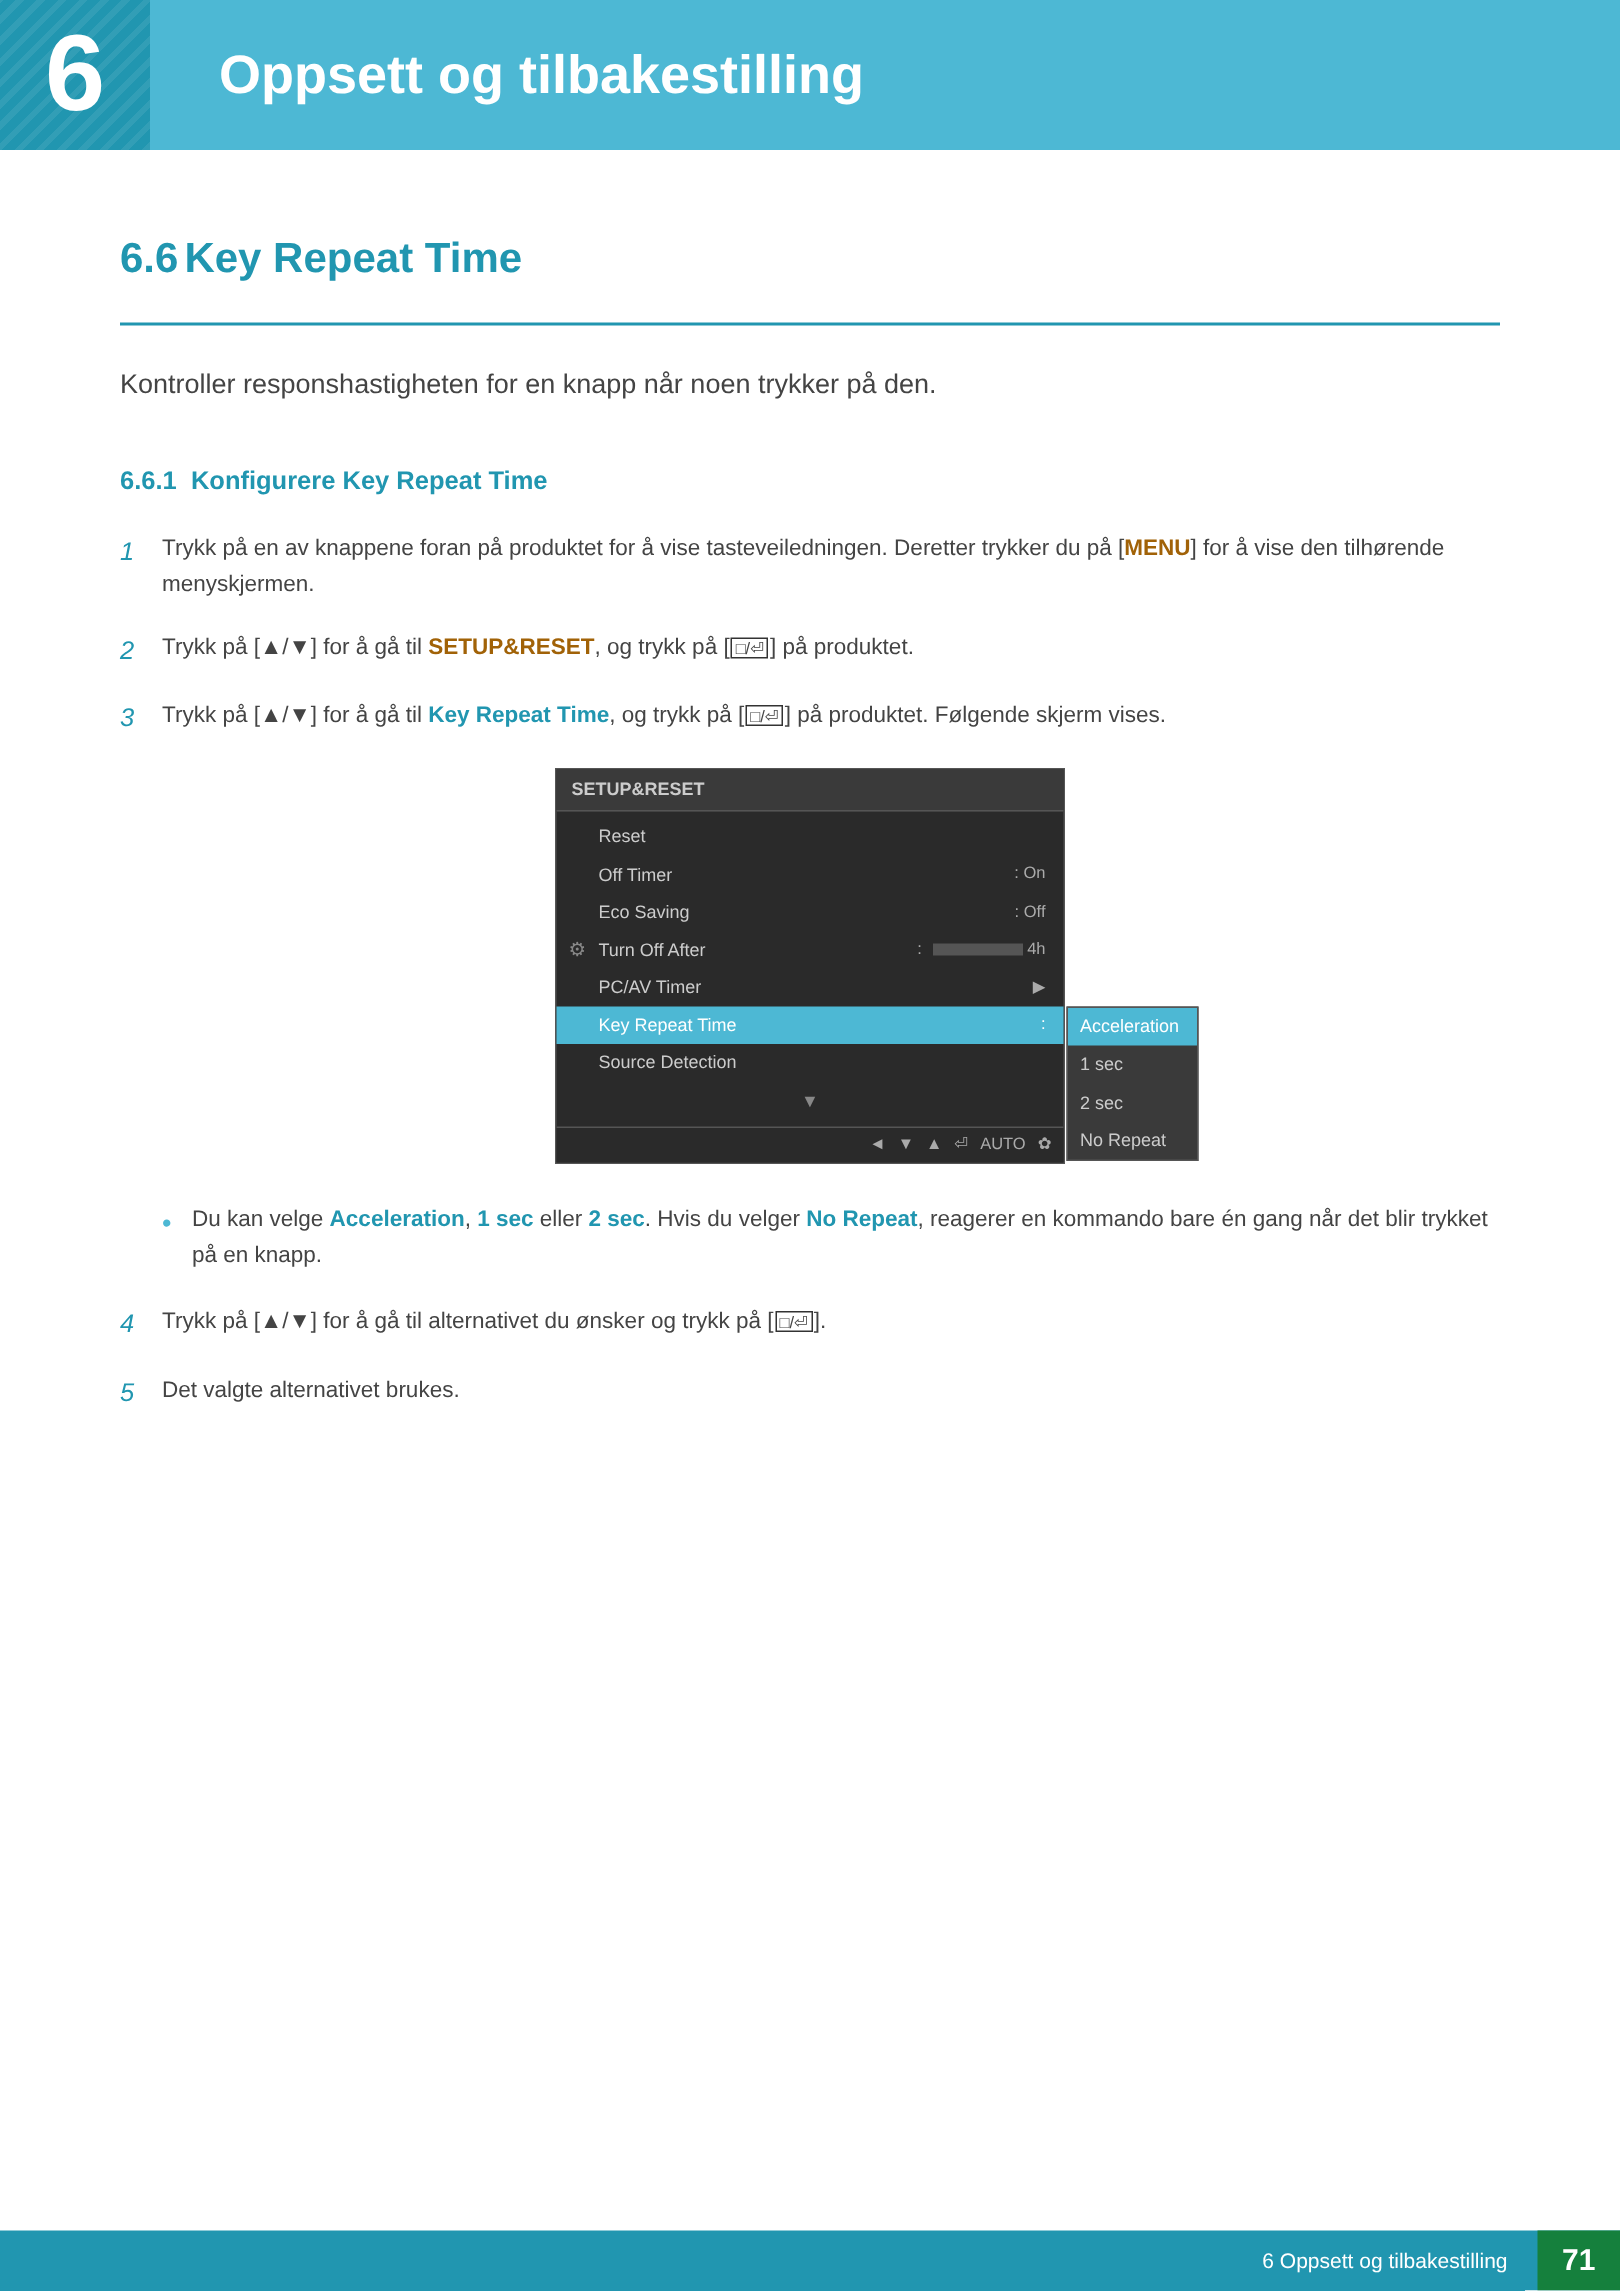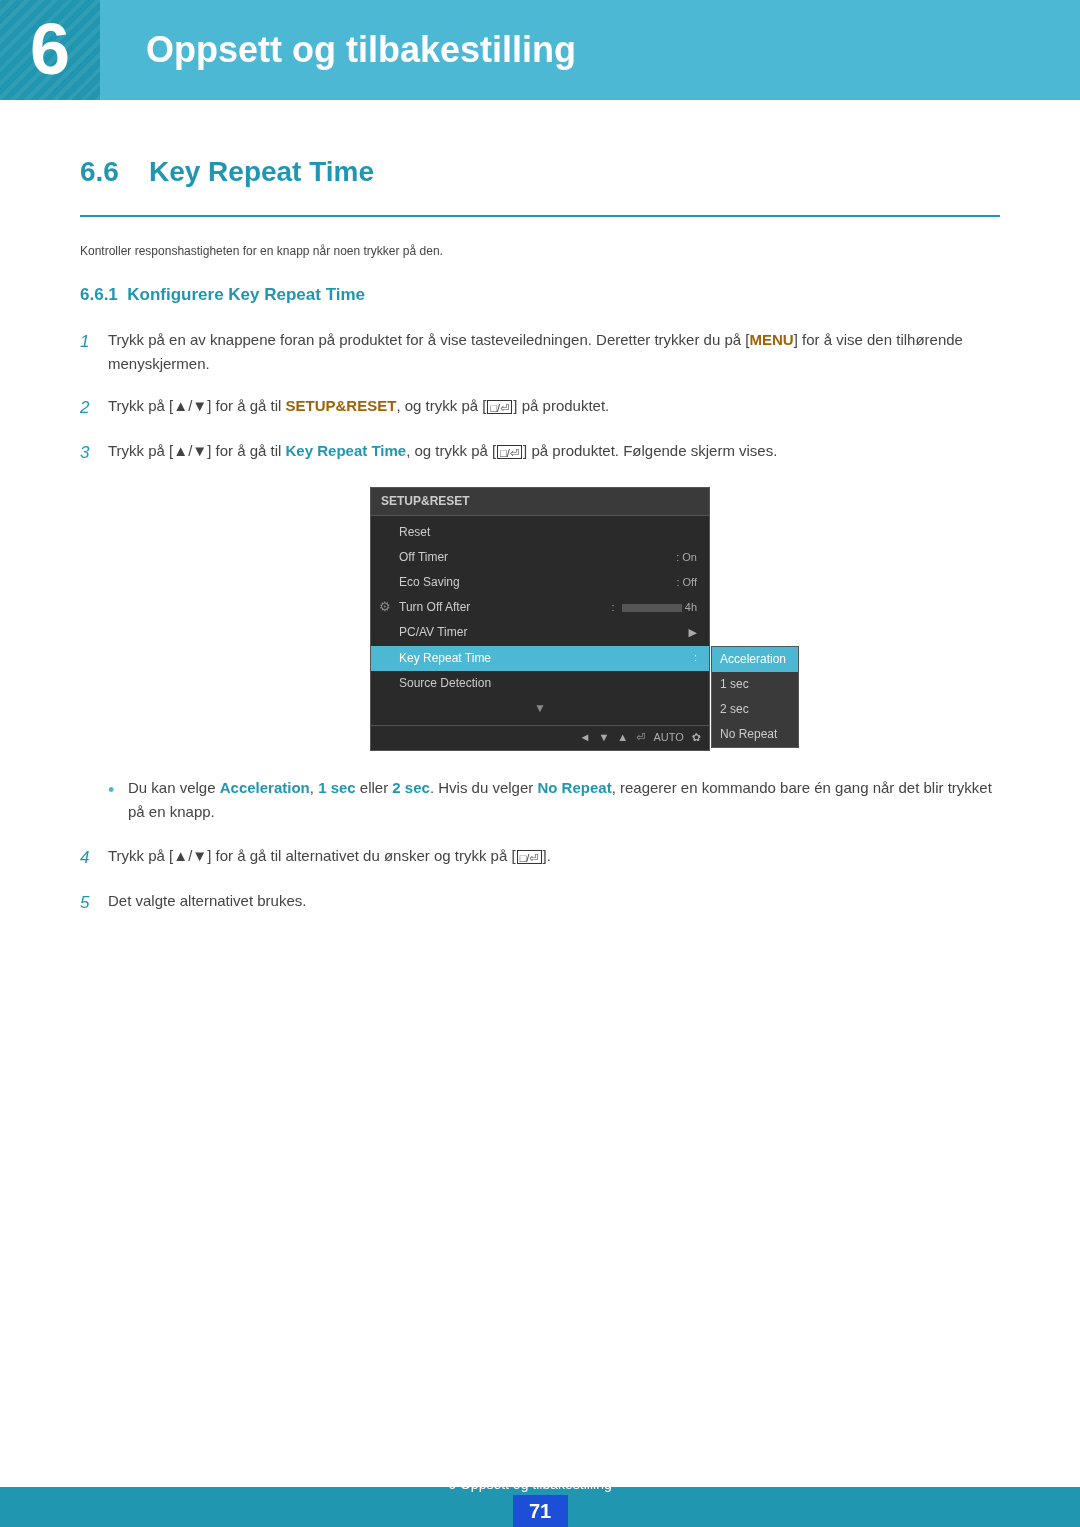--- a/index.html
+++ b/index.html
@@ -67,23 +67,23 @@
     .section-heading {
       font-size: 28px;
       font-weight: bold;
       color: #2196b0;
       border-bottom: 2px solid #2196b0;
       padding-bottom: 8px;
       margin-bottom: 25px;
     }
 
     .intro-text {
-      font-size: 12px;
+      font-size: 18px;
       color: #444;
-      margin-bottom: 20px;
+      margin-bottom: 36px;
     }
 
     
     .subsection-heading {
       font-size: 17px;
       font-weight: bold;
       color: #2196b0;
       margin-bottom: 20px;
     }
 
@@ -243,29 +243,28 @@
       position: absolute;
       bottom: 0;
       left: 0;
       right: 0;
       background: #2196b0;
       height: 40px;
       display: flex;
       align-items: center;
       justify-content: flex-end;
       padding-right: 0;
-      flex-direction: column;
     }
     .footer-text {
       color: #ffffff;
       font-size: 14px;
       padding-right: 20px;
     }
     .footer-number-box {
-      background: #1d4ed8;
+      background: #15803d;
       width: 55px;
       height: 40px;
       display: flex;
       align-items: center;
       justify-content: center;
       color: #fff;
       font-size: 20px;
       font-weight: bold;
     }
 
@@ -286,21 +285,21 @@
 
 <div class="chapter-header">
   <div class="chapter-number-box">
     <span class="chapter-number">6</span>
   </div>
   <span class="chapter-title">Oppsett og tilbakestilling</span>
 </div>
 
 <div class="content">
 
-  <div style="display:flex; align-items:baseline; gap:30px; margin-bottom:20px;">
+  <div style="display:flex; align-items:baseline; gap:4px; margin-bottom:20px;">
     <span class="section-heading" style="border-bottom:none; padding-bottom:0; margin-bottom:0;">6.6</span>
     <span class="section-heading" style="border-bottom:none; padding-bottom:0; margin-bottom:0;">Key Repeat Time</span>
   </div>
   <div style="border-bottom: 2px solid #2196b0; margin-bottom: 25px;"></div>
 
   <p class="intro-text">Kontroller responshastigheten for en knapp når noen trykker på den.</p>
 
   <div class="subsection-heading">
     <span>6.6.1</span>&nbsp;&nbsp;<span>Konfigurere Key Repeat Time</span>
   </div>

